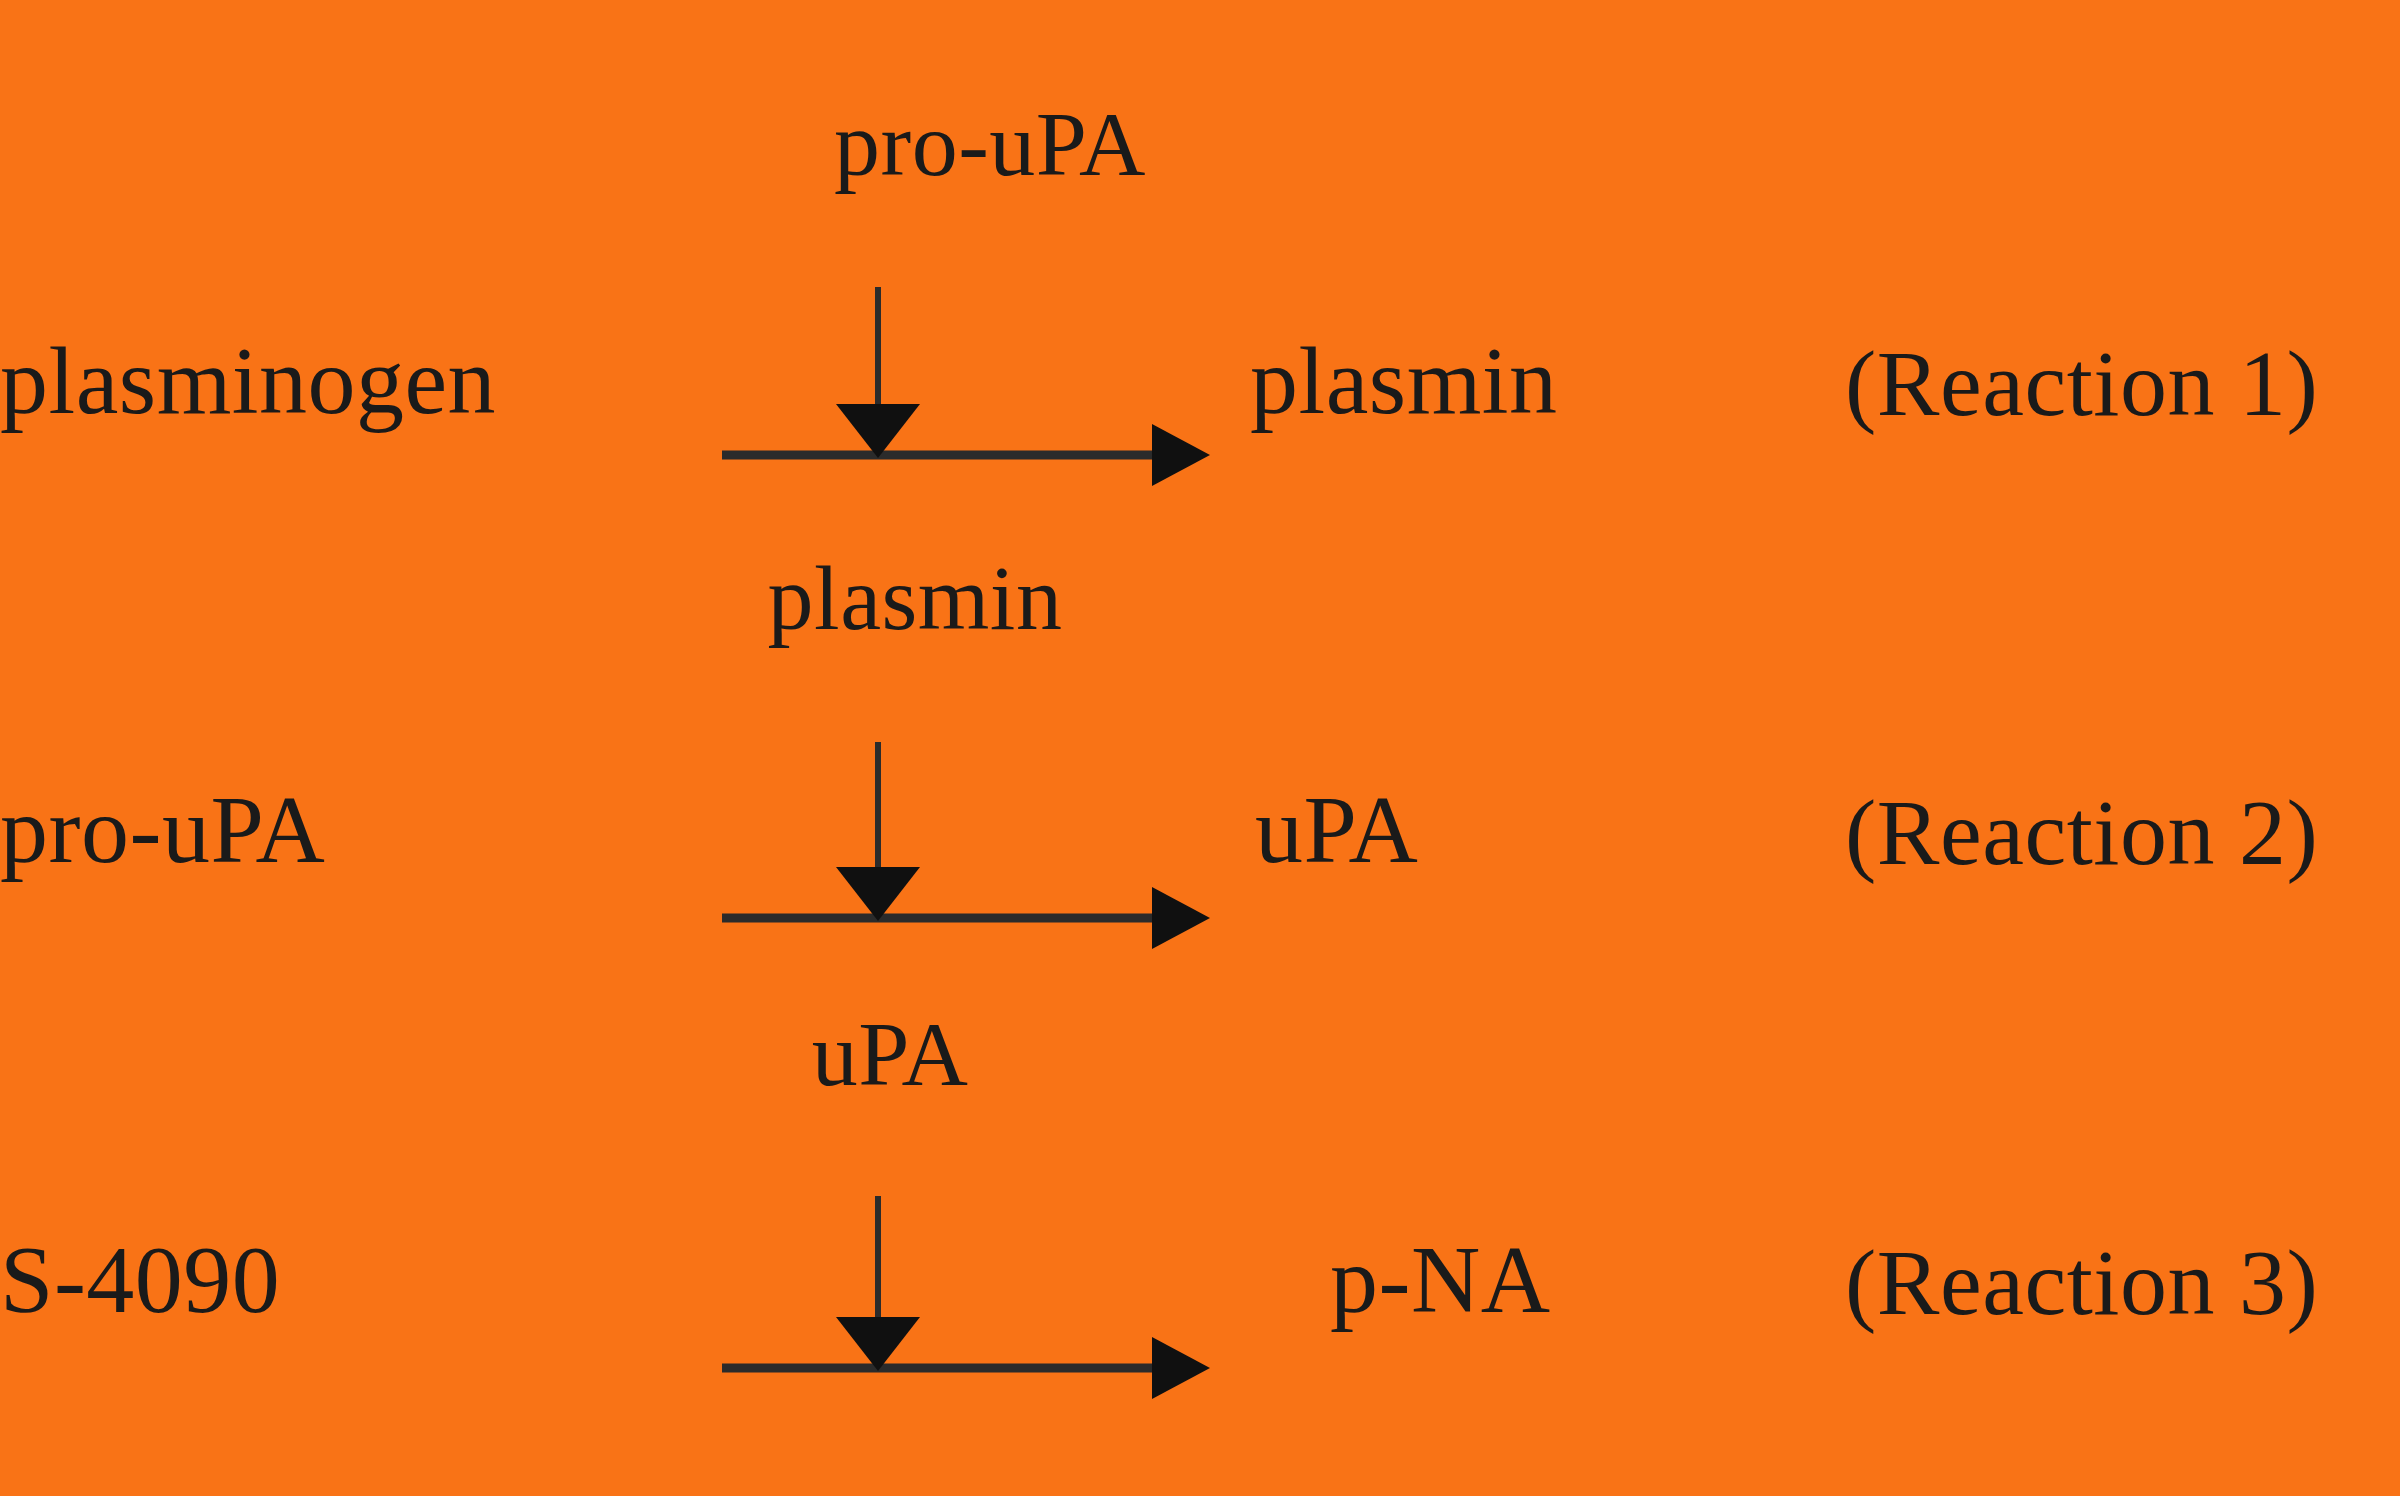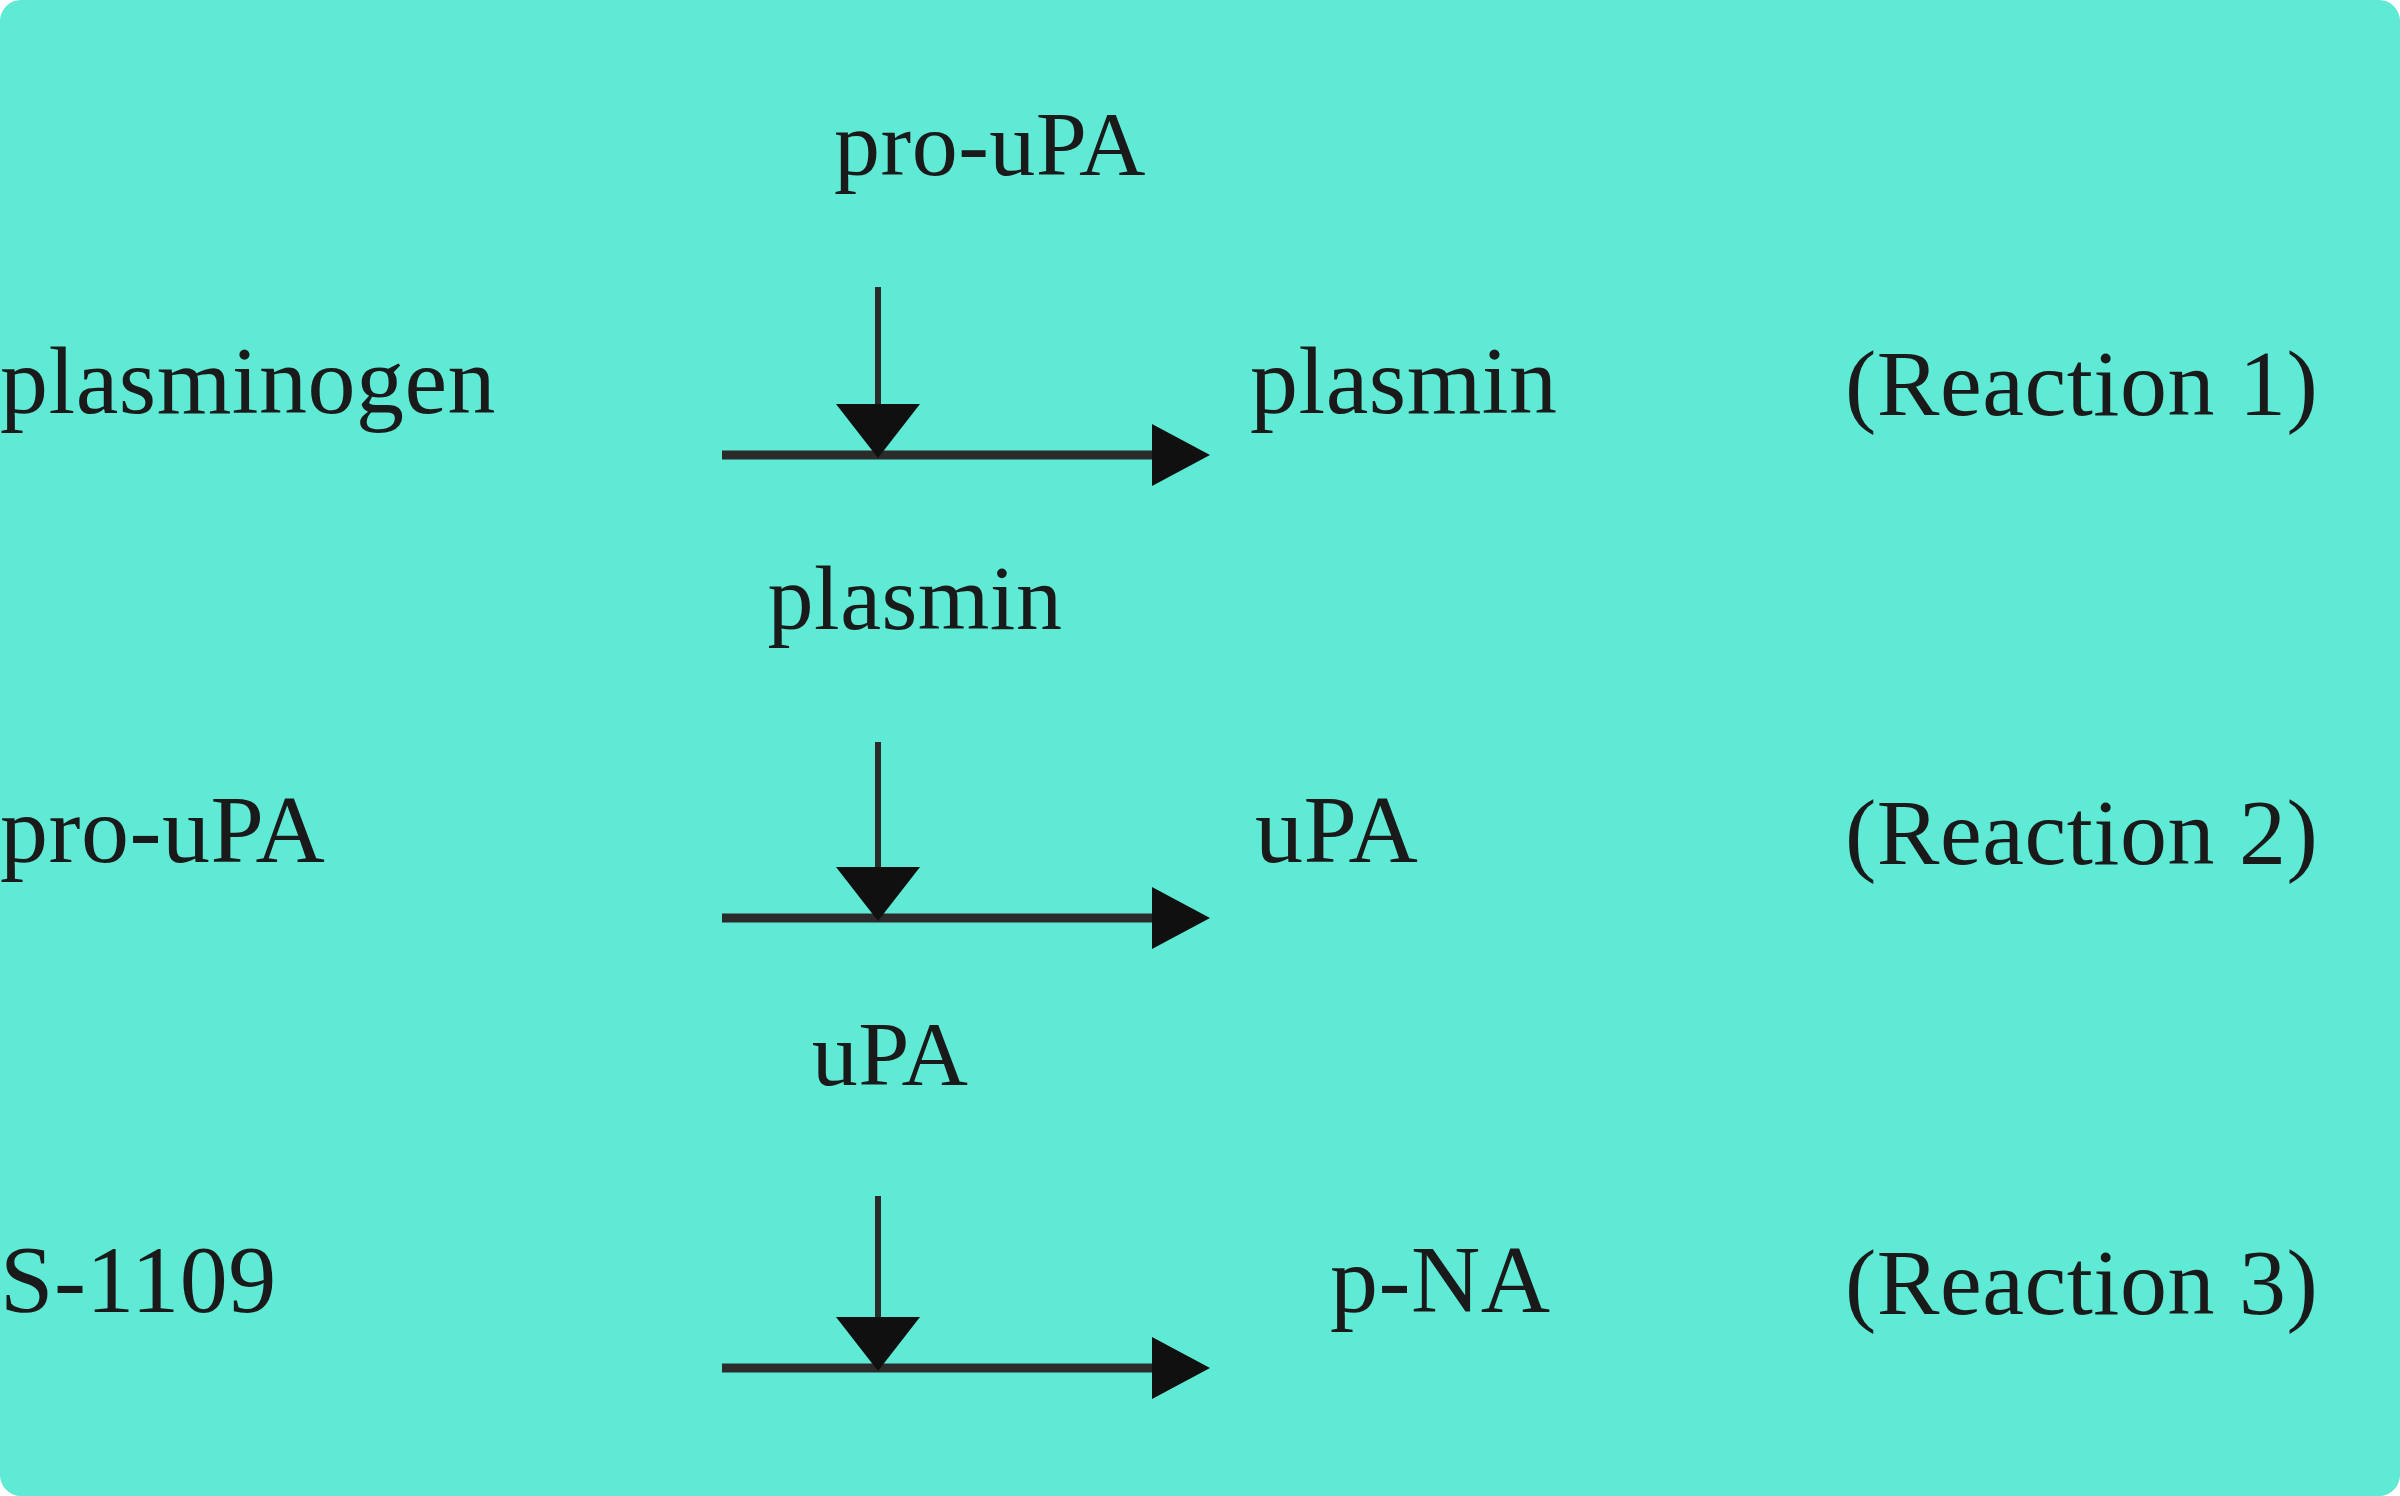--- a/index.html
+++ b/index.html
@@ -5,25 +5,24 @@
 <style>
   html, body {
     margin: 0;
     padding: 0;
     background: #ffffff;
   }
   #canvas {
     position: relative;
     width: 2400px;
     height: 1496px;
-    background: #5eead4;
+    background: #f97316;
     overflow: hidden;
     font-family: "Liberation Serif", "DejaVu Serif", serif;
     color: #111111;
-    border-radius: 21px;
   }
   .lbl {
     position: absolute;
     white-space: nowrap;
     font-family: "Liberation Serif", "DejaVu Serif", serif;
     color: #1a1a1a;
     line-height: 1;
     letter-spacing: 0.5px;
   }
   
@@ -97,19 +96,19 @@
   <div class="lbl sz-cat catalyst" style="left:565px; top:552px; width:700px;">plasmin</div>
 
   <div class="lbl sz-main substrate" style="left:0px; top:782px; width:600px;">pro-uPA</div>
 
   <div class="lbl sz-main product" style="left:1255px; top:782px; width:560px;">uPA</div>
 
   <div class="lbl sz-tag tag" style="left:1845px; top:785px; width:560px;">(Reaction 2)</div>
 
   <div class="lbl sz-cat catalyst" style="left:540px; top:1008px; width:700px;">uPA</div>
 
-  <div class="lbl sz-main substrate" style="left:0px; top:1232px; width:560px;">S-1109</div>
+  <div class="lbl sz-main substrate" style="left:0px; top:1232px; width:560px;">S-4090</div>
 
   <div class="lbl sz-main product" style="left:1330px; top:1232px; width:560px;">p-NA</div>
 
   <div class="lbl sz-tag tag" style="left:1845px; top:1235px; width:560px;">(Reaction 3)</div>
 
 </div>
 
 </body></html>

